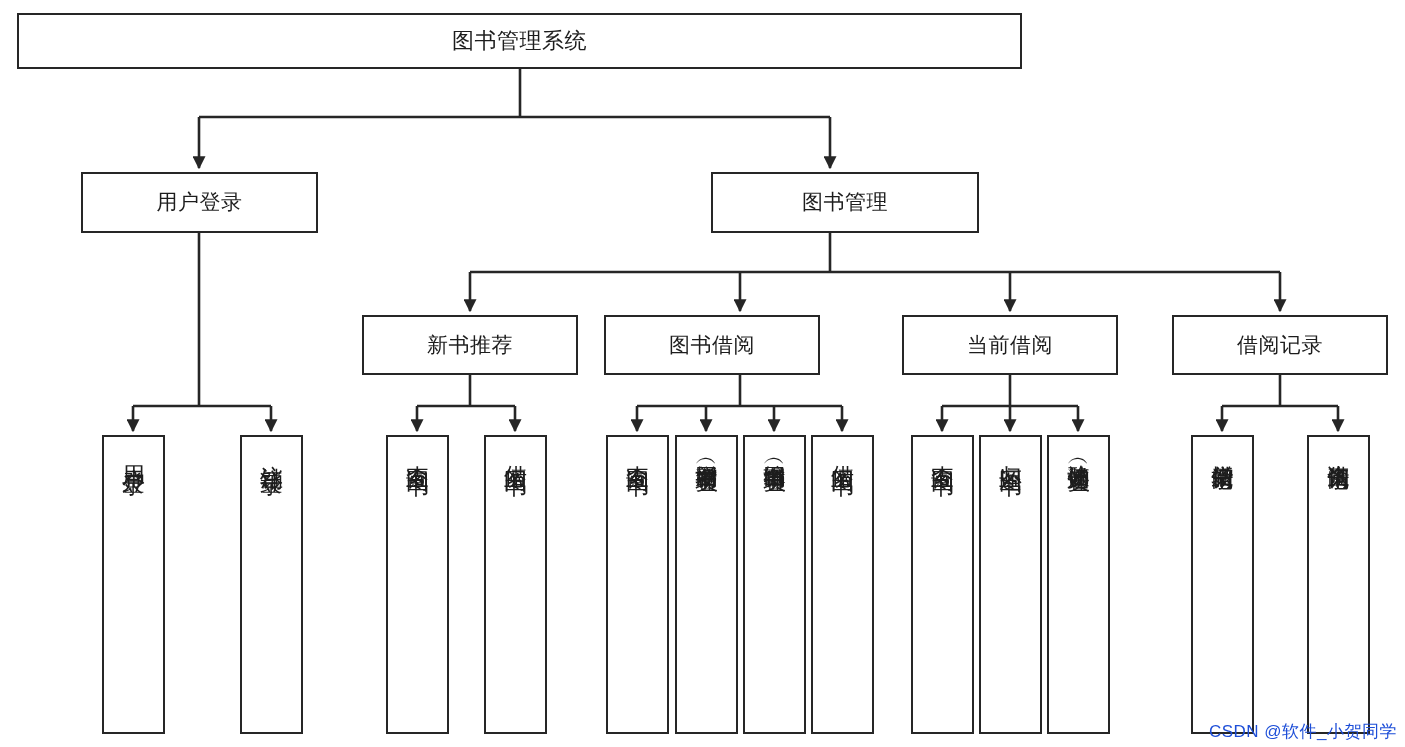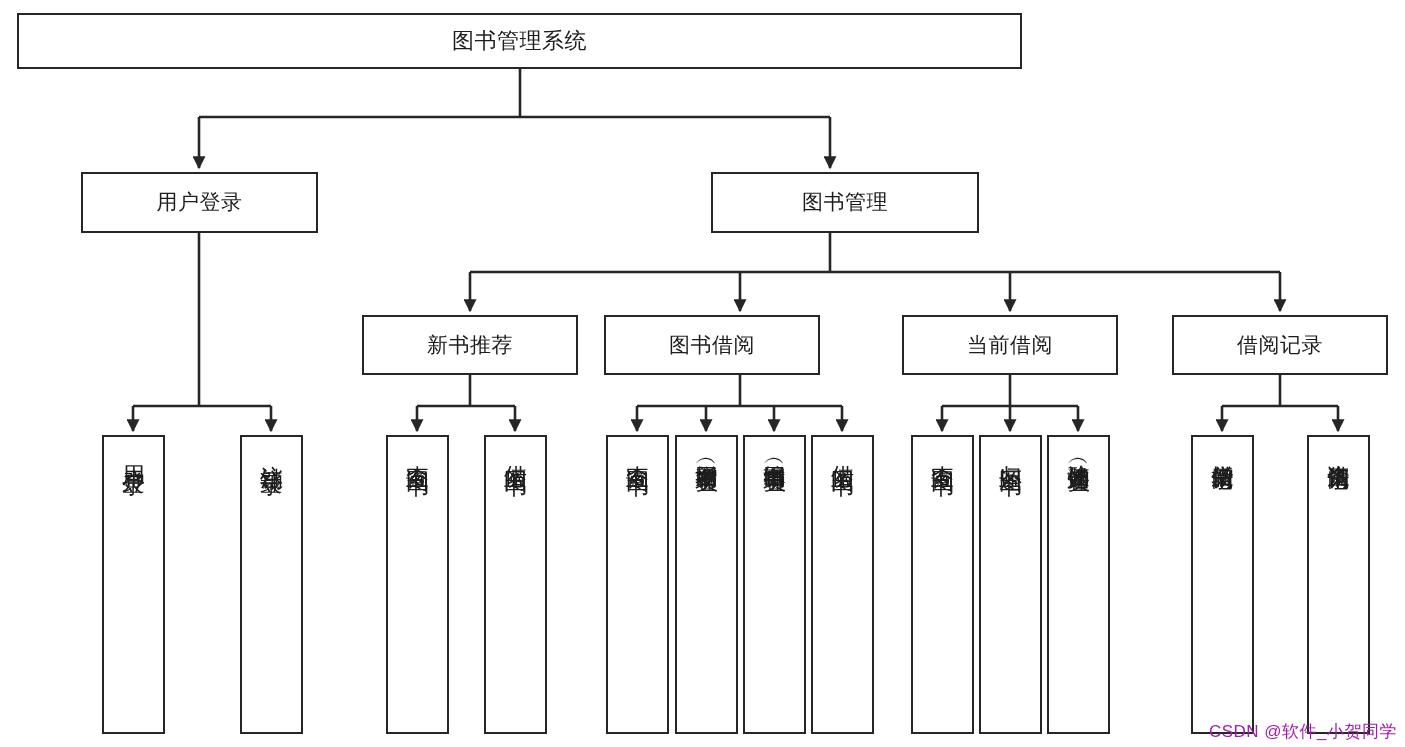--- a/index.html
+++ b/index.html
@@ -65,21 +65,21 @@
   }
   .node.vert.tall-text .node-label {
     font-size: 22px;
     letter-spacing: 1px;
   }
   #watermark {
     position: absolute;
     right: 8px;
     bottom: 4px;
     font-size: 17px;
-    color: #a21caf;
+    color: #1d4ed8;
     letter-spacing: 0.5px;
     white-space: nowrap;
     margin-top: 19px;
   }
 </style>
 </head>
 <body>
 
 <div id="diagram-root">
 

